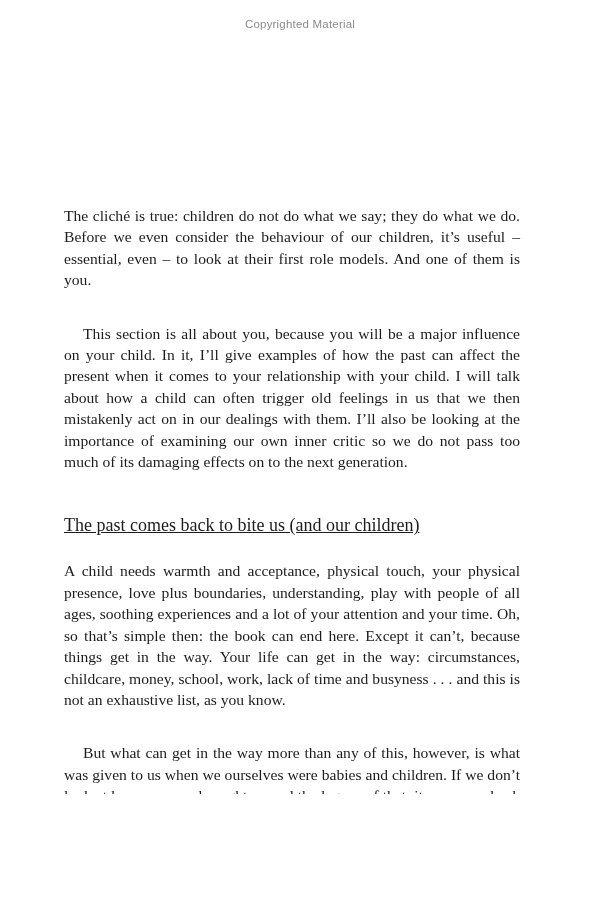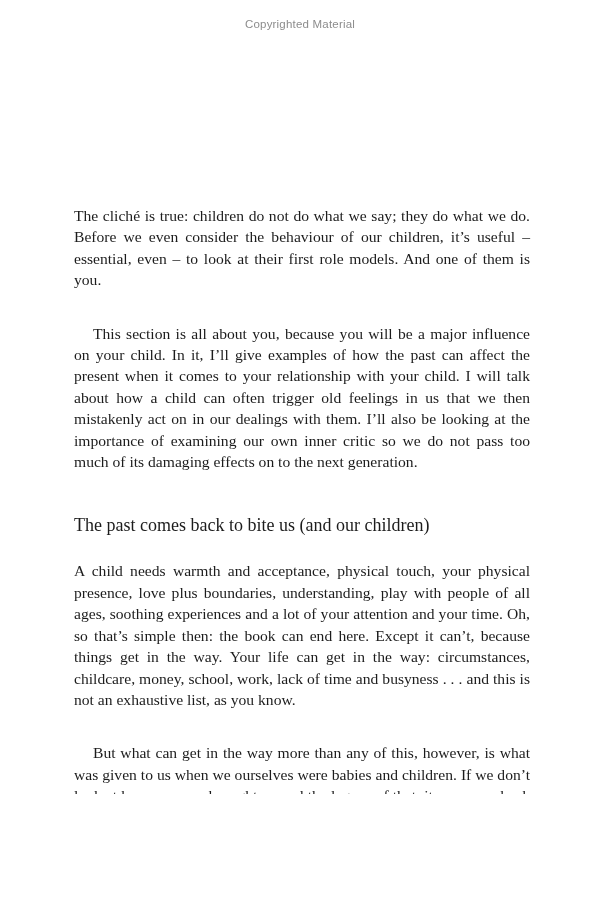--- a/index.html
+++ b/index.html
@@ -24,41 +24,42 @@
     font-family: "Liberation Sans", sans-serif;
     font-size: 11.5px;
     color: #8c8c8c;
     letter-spacing: 0.2px;
   }
   .copyright.top { top: 18px; }
   .copyright.bottom { top: 889px; }
   .text-block {
     position: absolute;
     top: 205px;
-    left: 74px;
+    left: 64px;
     width: 456px;
   }
   .para {
     margin: 0;
     font-size: 15.6px;
     line-height: 21.4px;
     text-align: justify;
     color: #1c1c1c;
   }
   .para.indent {
     text-indent: 19px;
     margin-top: 32px;
   }
   .heading {
     margin: 41px 0 23px 0;
     font-weight: normal;
     font-size: 18px;
     line-height: 24px;
     color: #1c1c1c;
     text-align: left;
+    text-decoration: underline;
   }
   .page-number {
     position: absolute;
     top: 828px;
     right: 78px;
     font-size: 13.5px;
     color: #a16207;
     font-family: "Liberation Serif", serif;
   }
 </style>

